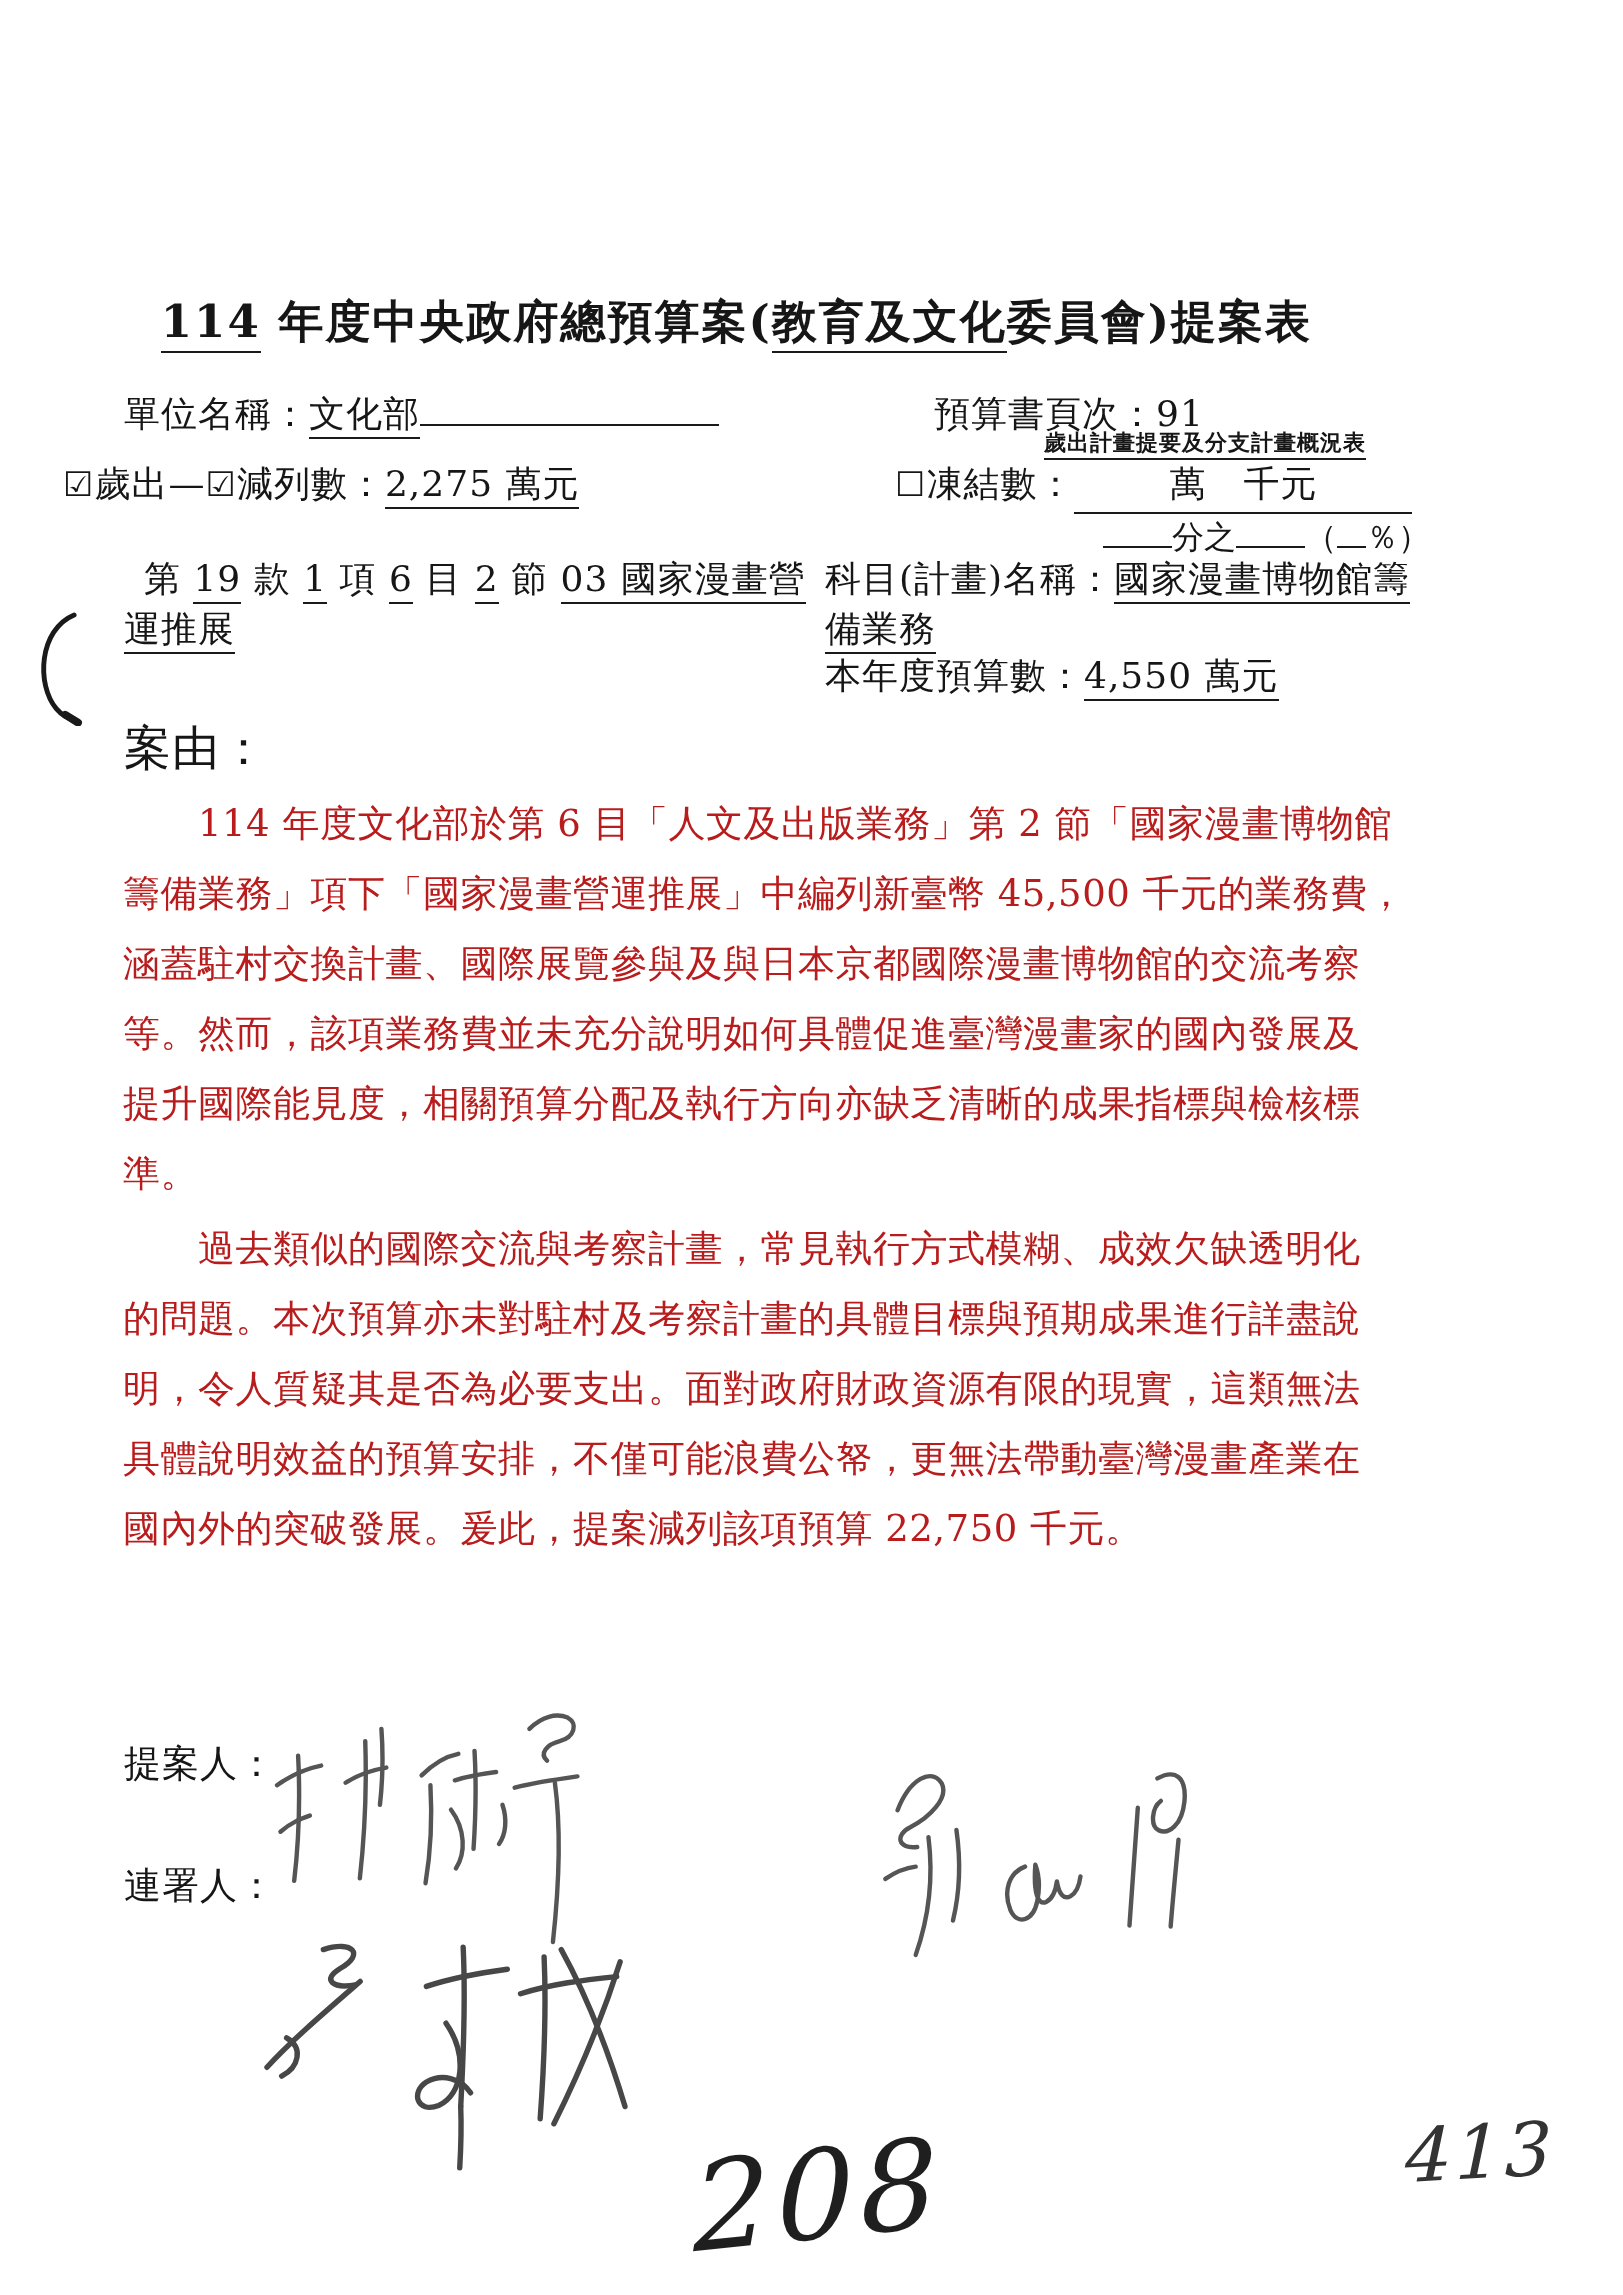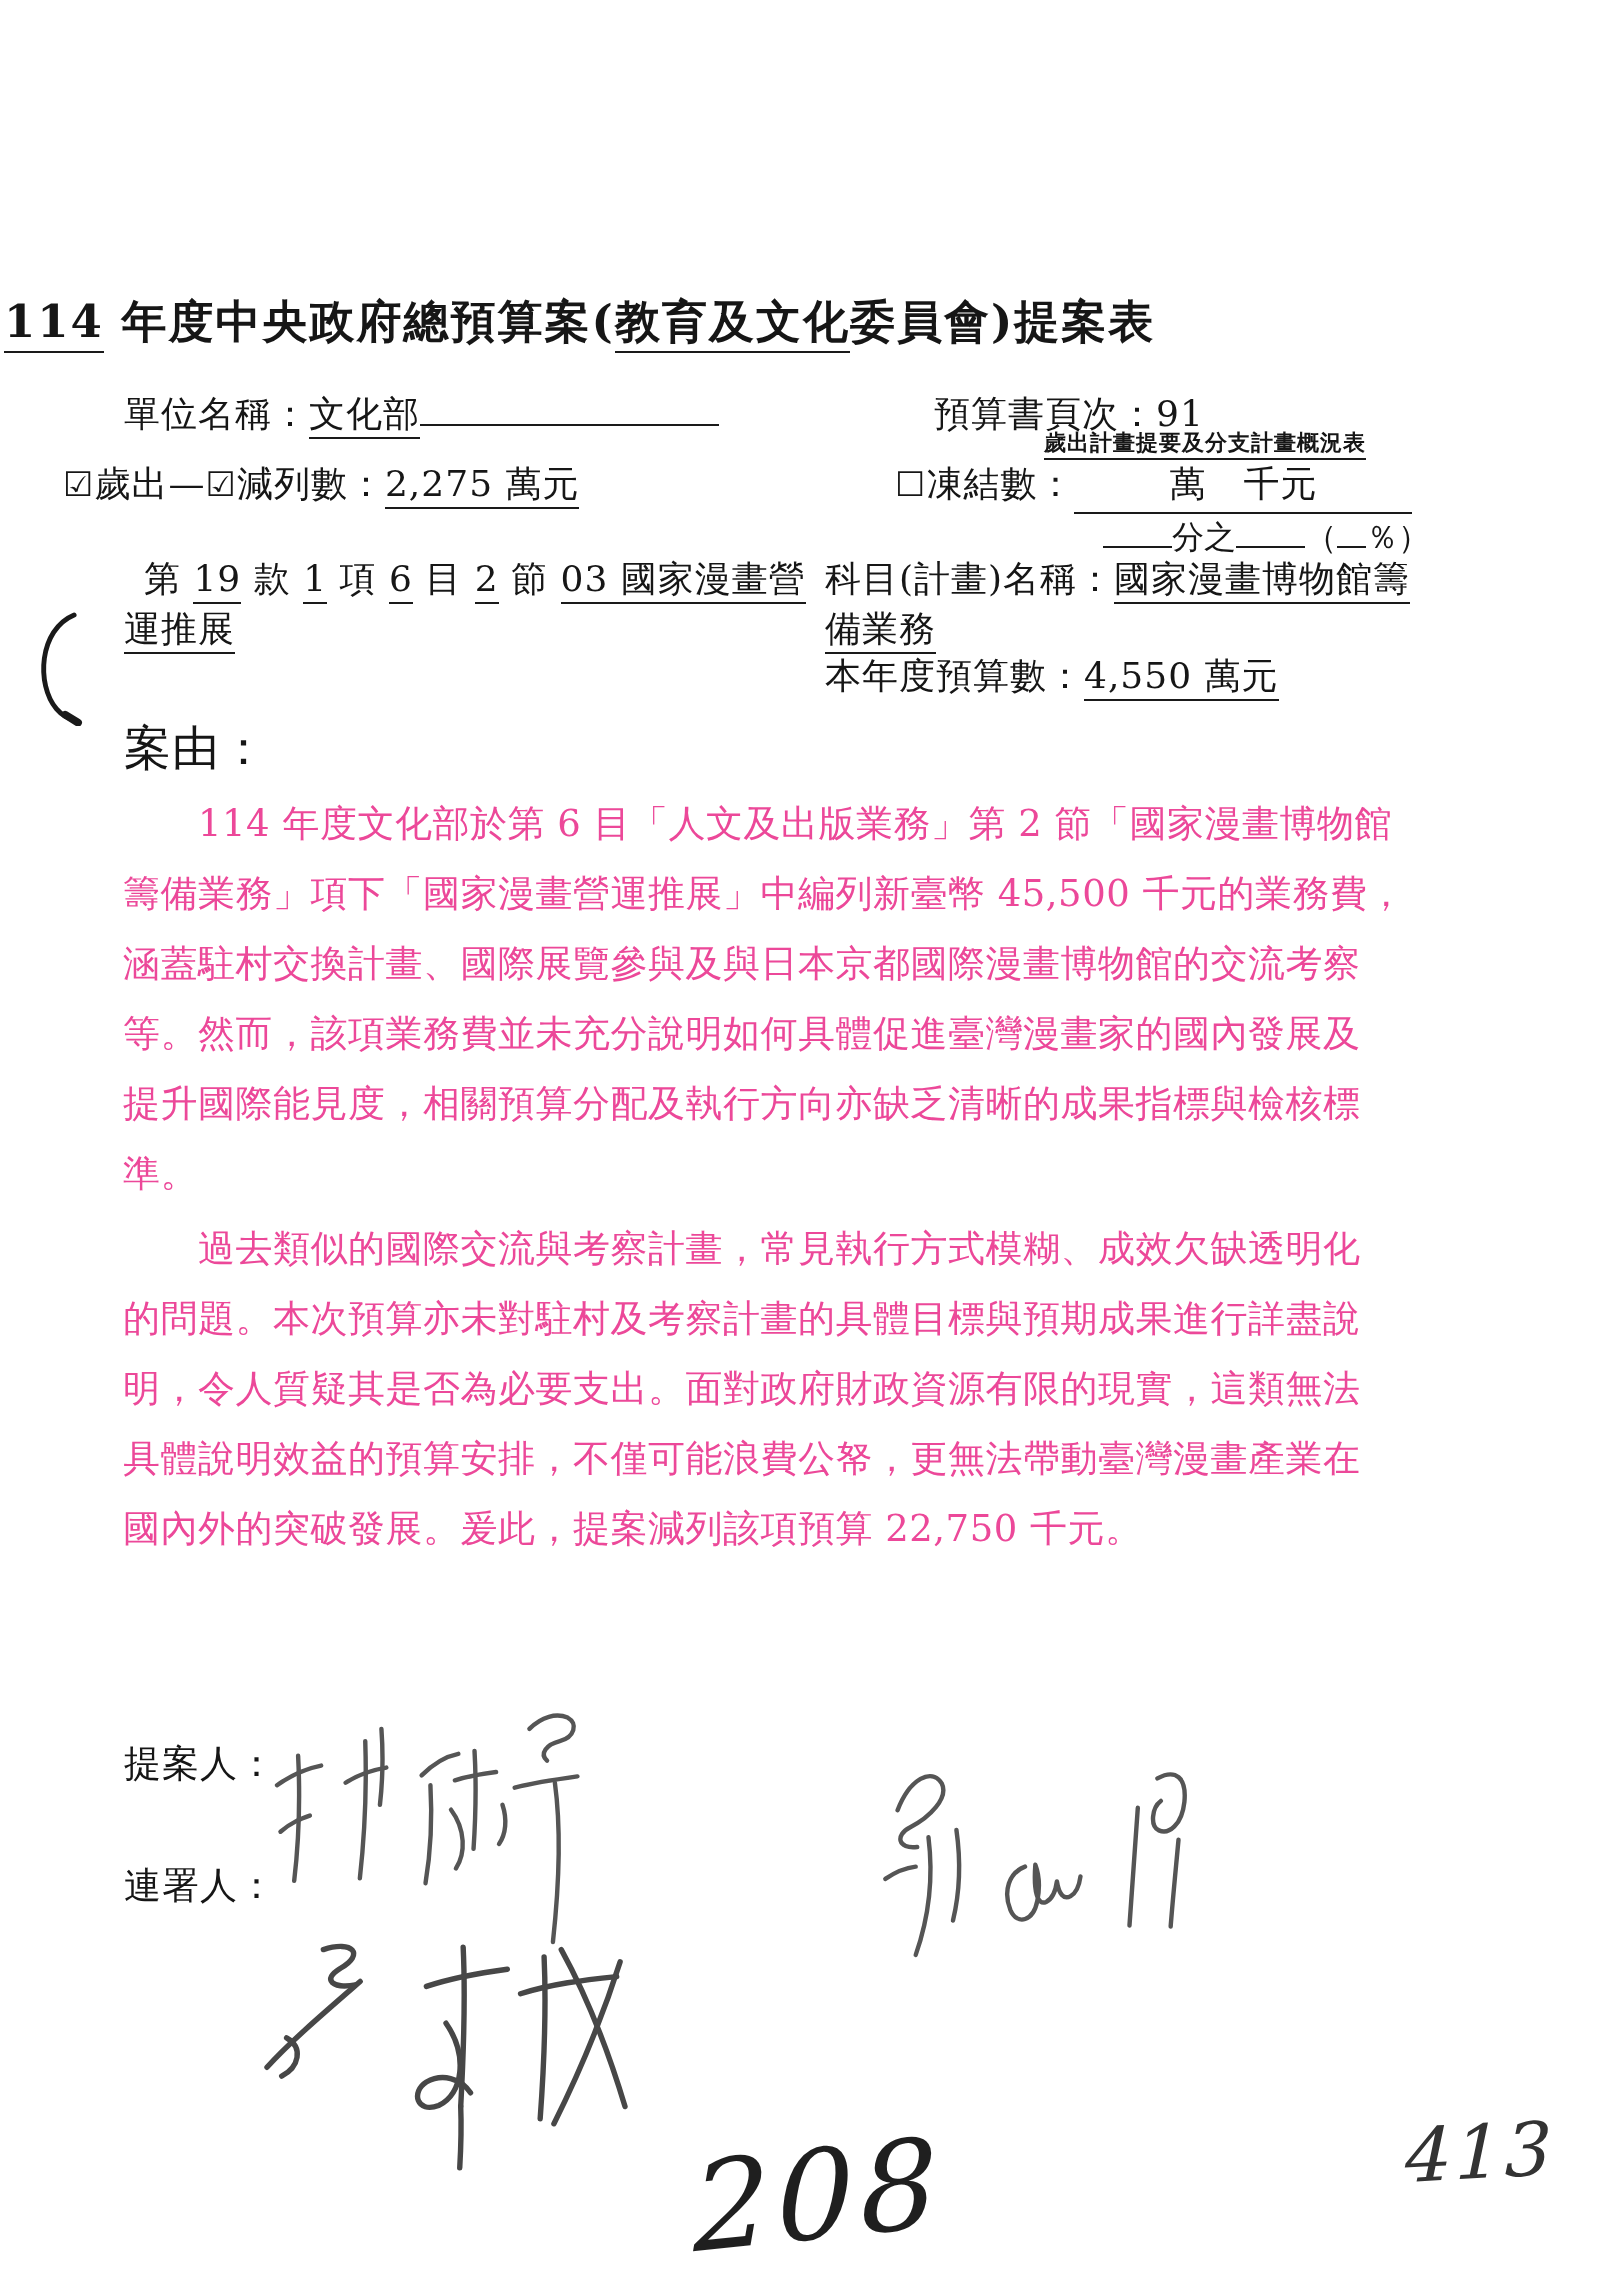--- a/index.html
+++ b/index.html
@@ -8,27 +8,27 @@
     width:1624px;height:2295px;
     background:#ffffff;
     font-family:"DejaVu Serif","Liberation Serif",serif;
     color:#161616;
     overflow:hidden;
   }
   .abs{position:absolute;white-space:nowrap;}
   .u{border-bottom:2.9px solid #1a1a1a;padding-bottom:2.5px;}
   .blank{display:inline-block;border-bottom:2.9px solid #1a1a1a;vertical-align:baseline;height:0.95em;}
   .title{
-    top:292px;left:4px;width:1300px;text-align:left;
+    top:292px;left:12px;width:1300px;text-align:right;
     font-size:45px;font-weight:bold;letter-spacing:2px;
   }
   .row-label{font-size:36px;letter-spacing:1px;}
   .cb{font-family:"DejaVu Sans","Liberation Sans",sans-serif;font-size:34px;}
   .small-note{font-size:22px;font-weight:bold;letter-spacing:1px;}
-  .para{position:absolute;left:123px;width:1344px;font-size:37px;line-height:70px;letter-spacing:0.5px;color:#ec4899;}
+  .para{position:absolute;left:123px;width:1344px;font-size:37px;line-height:70px;letter-spacing:0.5px;color:#b91c1c;}
   .para .line{white-space:nowrap;}
   .para .indent{padding-left:75px;}
   .sig-stroke{fill:none;stroke:#555;stroke-width:9;stroke-linecap:round;stroke-linejoin:round;}
   .sig-stroke-dark{fill:none;stroke:#474747;stroke-width:11;stroke-linecap:round;stroke-linejoin:round;}
   .hand-num{
     font-style:italic;color:#222;
     font-family:"DejaVu Serif","Liberation Serif",serif;
   }
 </style>
 </head>

